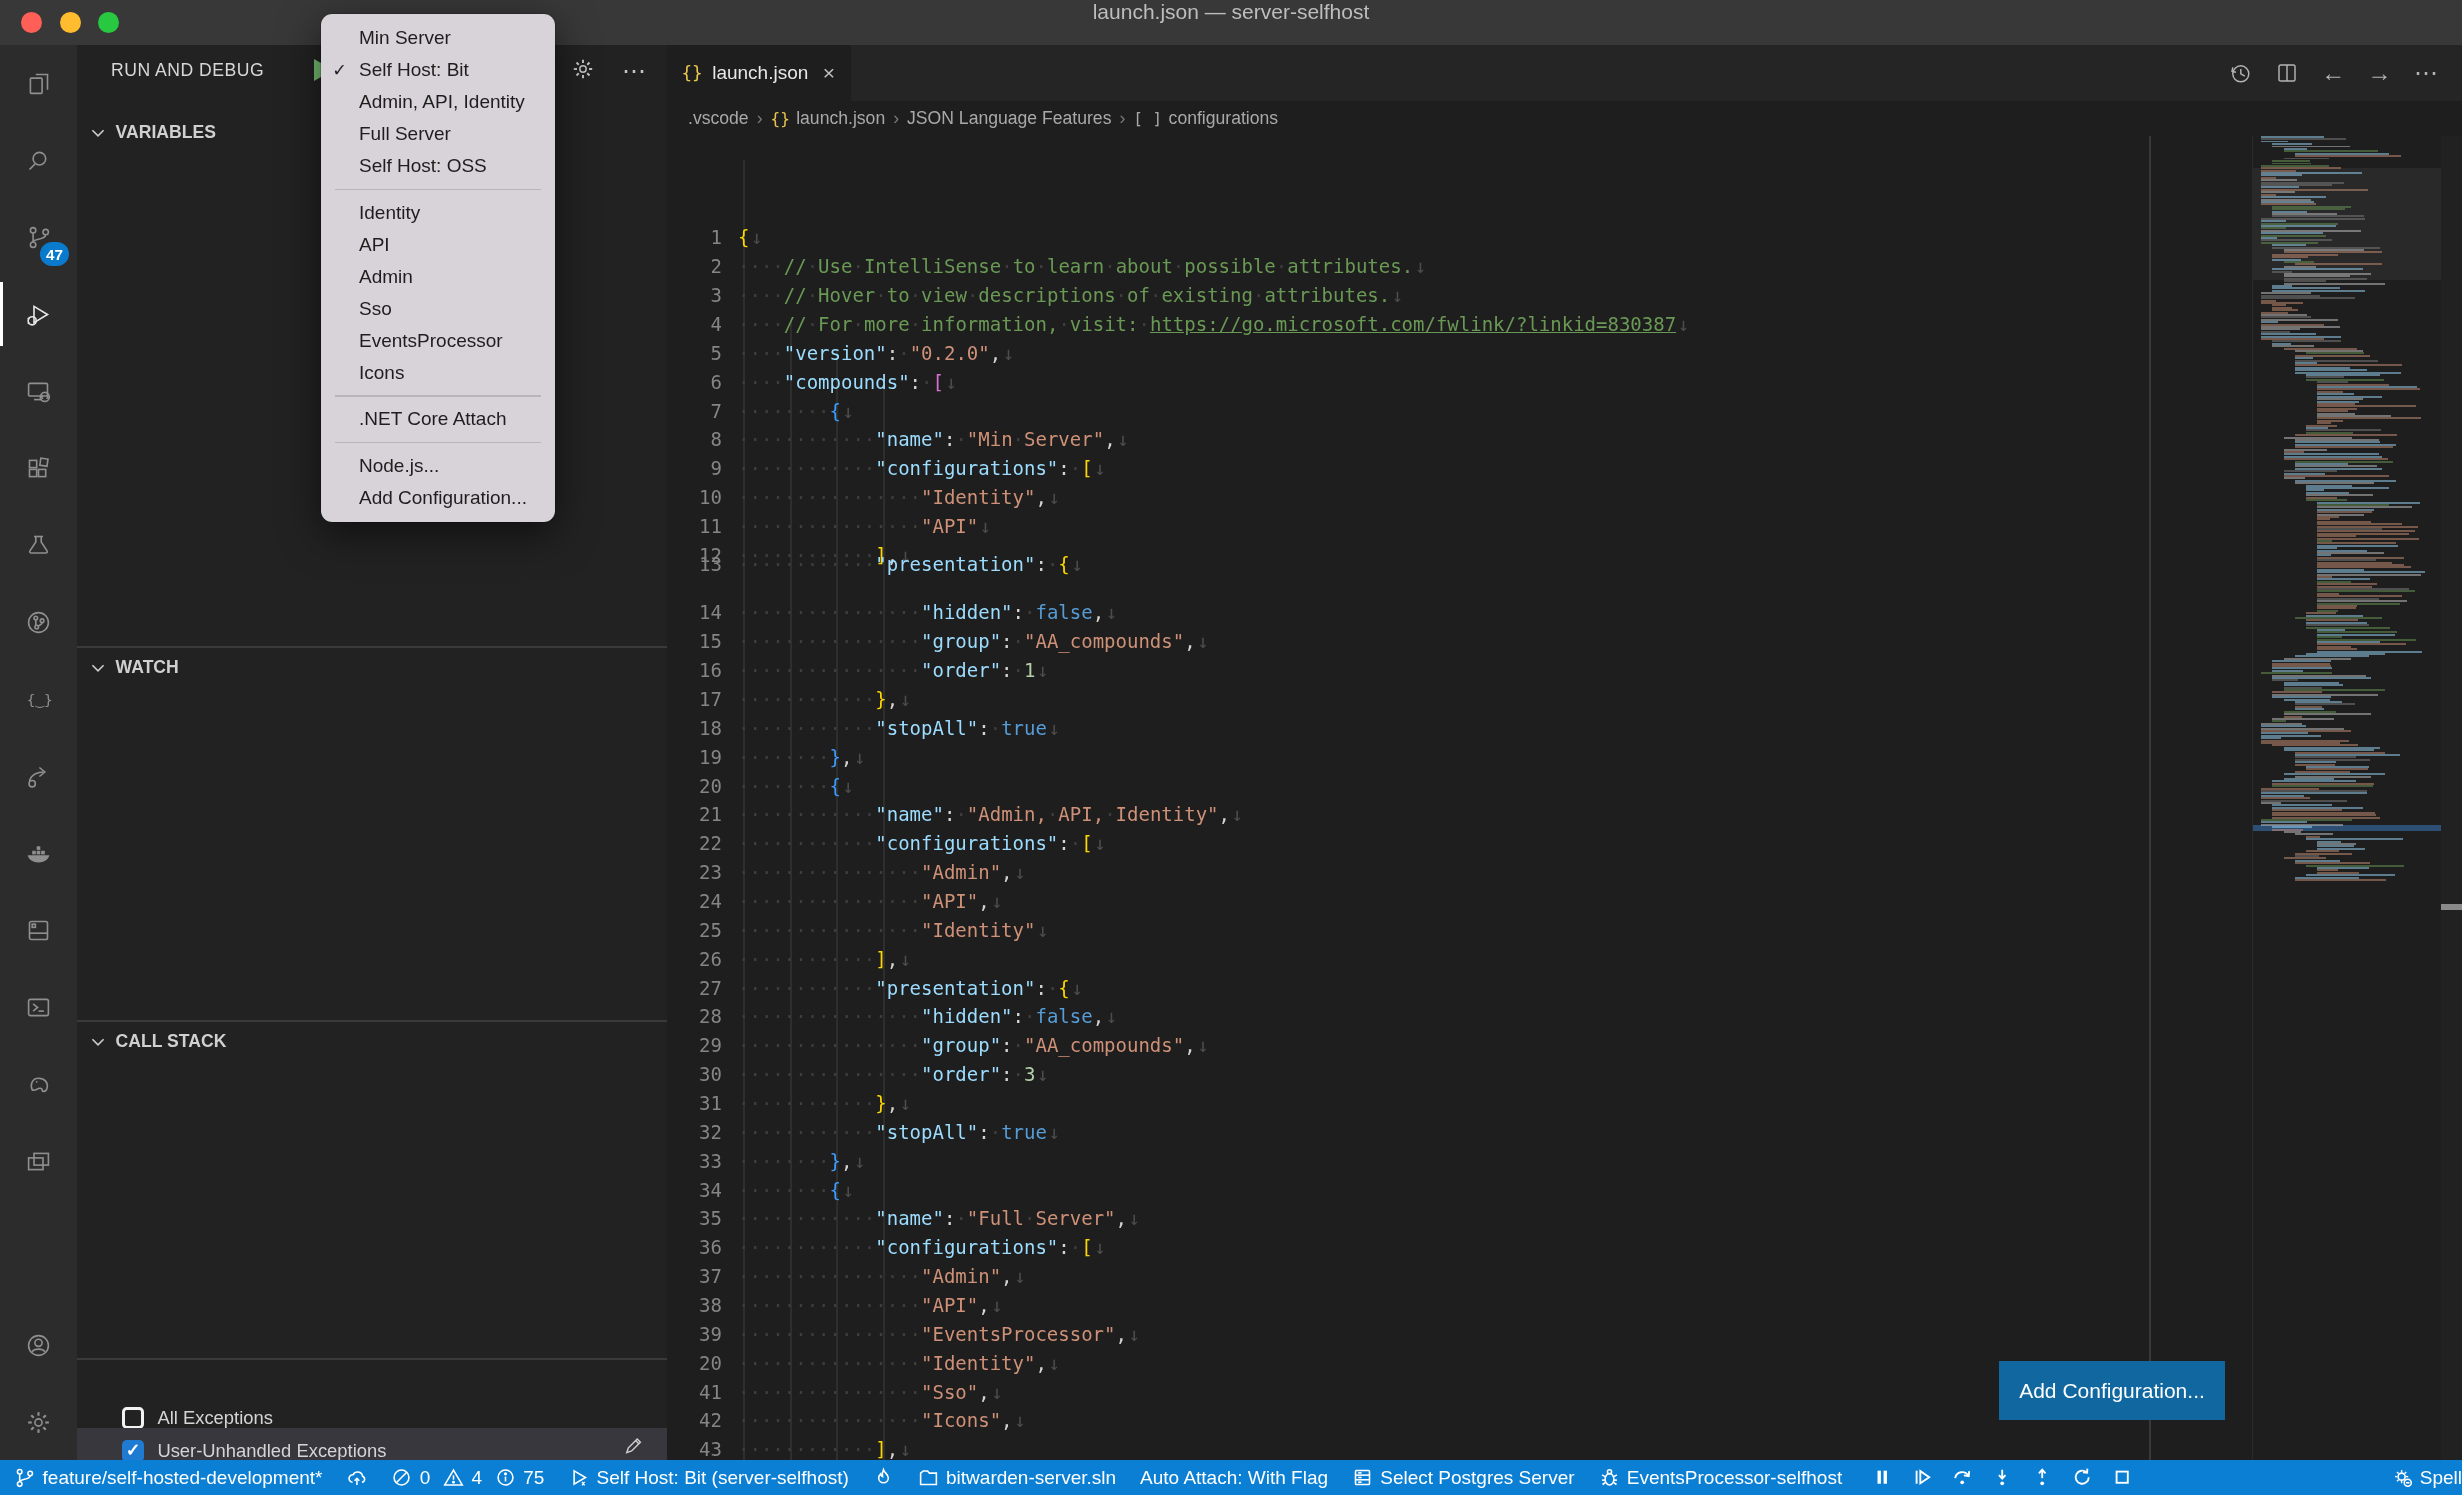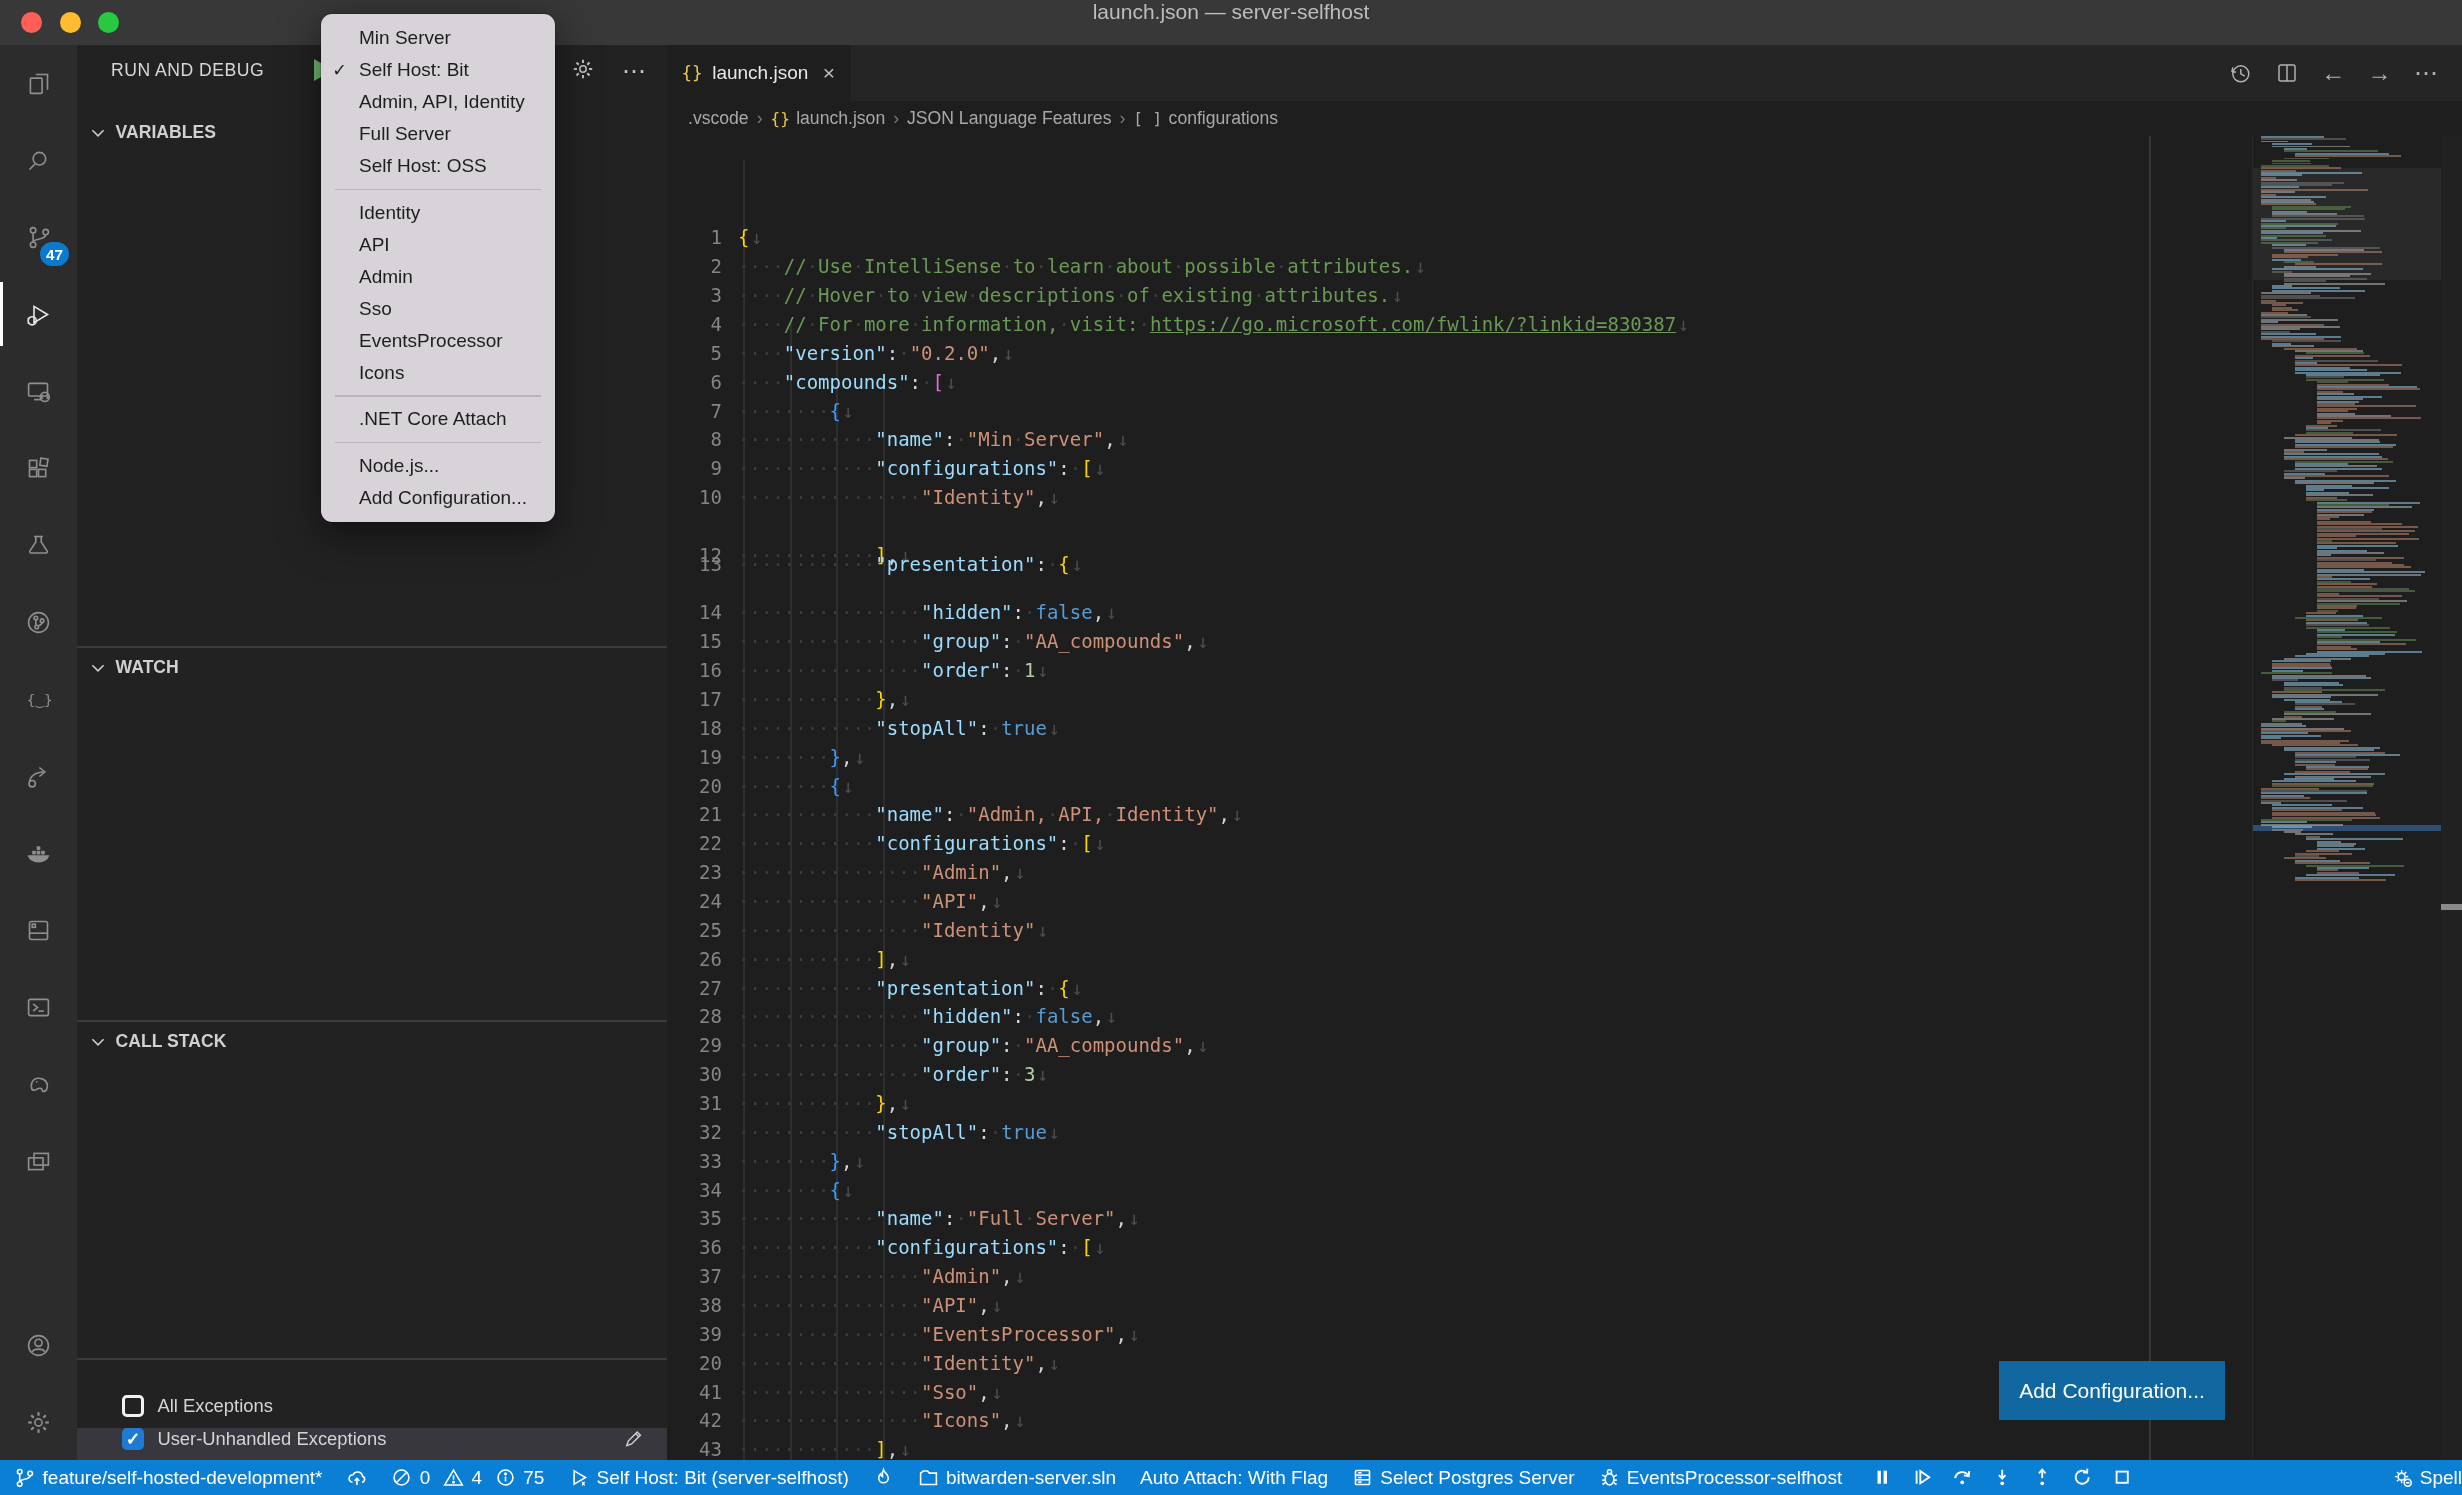--- a/index.html
+++ b/index.html
@@ -29,21 +29,21 @@
   .sb-header { height:51px; display:flex; align-items:center; padding:0 21px 0 34px; }
   .sb-title { font-size:17.6px; letter-spacing:0.5px; color:#d7d7d7; }
   .sb-actions { margin-left:auto; display:flex; gap:27px; align-items:center; }
   .sb-actions svg { width:24px; height:24px; stroke:#c5c5c5; fill:none; stroke-width:1.8; }
   .play-tri { position:absolute; left:237px; top:14.4px; width:0; height:0;
               border-left:19px solid #75bb71; border-top:11.2px solid transparent; border-bottom:11.2px solid transparent; }
   .section-head { position:absolute; left:0; width:590px; height:35px; display:flex; align-items:center;
                   gap:9.6px; padding-left:13px; font-weight:bold; font-size:17.6px; color:#d0d0d0; }
   .section-head svg { width:16px; height:11.2px; stroke:#cccccc; fill:none; stroke-width:2; }
   .divider { position:absolute; left:0; width:590px; height:1.6px; background:#3a3a3b; }
-  .bp-row { position:absolute; left:0; width:590px; height:34px; display:flex; align-items:flex-start;
+  .bp-row { position:absolute; left:0; width:590px; height:34px; display:flex; align-items:flex-end;
             gap:13px; padding-left:45px; font-size:18.4px; color:#d5d5d5; }
   .bp-row.hl { background:#37373d; }
   .cb { width:22.4px; height:22.4px; border-radius:4.8px; flex:none; }
   .cb.off { border:3.2px solid #f2f2f2; background:transparent; }
   .cb.on  { background:#1f7ad1; display:flex; align-items:center; justify-content:center;
             color:#fff; font-size:17.6px; font-weight:bold; }
   .pencil { margin-left:auto; margin-right:22.4px; }
   .pencil svg { width:22.4px; height:22.4px; stroke:#d0d0d0; fill:none; stroke-width:1.8; }
   
   .editor { flex:1; position:relative; background:#1e1e1e; overflow:hidden; }
@@ -364,20 +364,21 @@
     <div class="line" style="top: 87px; width: 1475px;"><span class="ln">1</span><span class="lc"><span class="tk-b1">{</span><span class="tk-eol">↓</span></span></div>
         <div class="line" style="top: 116px; width: 1475px;"><span class="ln">2</span><span class="lc"><span class="tk-ws"><span class="tk-ws">····</span></span><span class="tk-cmt">//<span class="tk-ws">·</span>Use<span class="tk-ws">·</span>IntelliSense<span class="tk-ws">·</span>to<span class="tk-ws">·</span>learn<span class="tk-ws">·</span>about<span class="tk-ws">·</span>possible<span class="tk-ws">·</span>attributes.</span><span class="tk-eol">↓</span></span></div>
         <div class="line" style="top: 145px; width: 1475px;"><span class="ln">3</span><span class="lc"><span class="tk-ws"><span class="tk-ws">····</span></span><span class="tk-cmt">//<span class="tk-ws">·</span>Hover<span class="tk-ws">·</span>to<span class="tk-ws">·</span>view<span class="tk-ws">·</span>descriptions<span class="tk-ws">·</span>of<span class="tk-ws">·</span>existing<span class="tk-ws">·</span>attributes.</span><span class="tk-eol">↓</span></span></div>
         <div class="line" style="top: 174px; width: 1475px;"><span class="ln">4</span><span class="lc"><span class="tk-ws"><span class="tk-ws">····</span></span><span class="tk-cmt">//<span class="tk-ws">·</span>For<span class="tk-ws">·</span>more<span class="tk-ws">·</span>information,<span class="tk-ws">·</span>visit:<span class="tk-ws">·</span></span><span class="tk-lnk">https://go.microsoft.com/fwlink/?linkid=830387</span><span class="tk-eol">↓</span></span></div>
         <div class="line" style="top: 203px; width: 1475px;"><span class="ln">5</span><span class="lc"><span class="tk-ws"><span class="tk-ws">····</span></span><span class="tk-key">"version"</span><span class="tk-pun">:<span class="tk-ws">·</span></span><span class="tk-str">"0.2.0"</span><span class="tk-pun">,</span><span class="tk-eol">↓</span></span></div>
         <div class="line" style="top: 232px; width: 1475px;"><span class="ln">6</span><span class="lc"><span class="tk-ws"><span class="tk-ws">····</span></span><span class="tk-key">"compounds"</span><span class="tk-pun">:<span class="tk-ws">·</span></span><span class="tk-b2">[</span><span class="tk-eol">↓</span></span></div>
         <div class="line" style="top: 261px; width: 1475px;"><span class="ln">7</span><span class="lc"><span class="tk-ws"><span class="tk-ws">········</span></span><span class="tk-b3">{</span><span class="tk-eol">↓</span></span></div>
         <div class="line" style="top: 289px; width: 1475px;"><span class="ln">8</span><span class="lc"><span class="tk-ws"><span class="tk-ws">············</span></span><span class="tk-key">"name"</span><span class="tk-pun">:<span class="tk-ws">·</span></span><span class="tk-str">"Min<span class="tk-ws">·</span>Server"</span><span class="tk-pun">,</span><span class="tk-eol">↓</span></span></div>
         <div class="line" style="top: 318px; width: 1475px;"><span class="ln">9</span><span class="lc"><span class="tk-ws"><span class="tk-ws">············</span></span><span class="tk-key">"configurations"</span><span class="tk-pun">:<span class="tk-ws">·</span></span><span class="tk-b1">[</span><span class="tk-eol">↓</span></span></div>
         <div class="line" style="top: 347px; width: 1475px;"><span class="ln">10</span><span class="lc"><span class="tk-ws"><span class="tk-ws">················</span></span><span class="tk-str">"Identity"</span><span class="tk-pun">,</span><span class="tk-eol">↓</span></span></div>
+        <div class="line" style="top: 376px; width: 1475px;"><span class="ln">11</span><span class="lc"><span class="tk-ws"><span class="tk-ws">················</span></span><span class="tk-str">"API"</span><span class="tk-eol">↓</span></span></div>
         <div class="line" style="top: 405px; width: 1475px;"><span class="ln">12</span><span class="lc"><span class="tk-ws"><span class="tk-ws">············</span></span><span class="tk-b1">]</span><span class="tk-pun">,</span><span class="tk-eol">↓</span></span></div>
         <div class="line" style="top: 414px; width: 1475px;"><span class="ln">13</span><span class="lc"><span class="tk-ws"><span class="tk-ws">············</span></span><span class="tk-key">"presentation"</span><span class="tk-pun">:<span class="tk-ws">·</span></span><span class="tk-b1">{</span><span class="tk-eol">↓</span></span></div>
         <div class="line" style="top: 462px; width: 1475px;"><span class="ln">14</span><span class="lc"><span class="tk-ws"><span class="tk-ws">················</span></span><span class="tk-key">"hidden"</span><span class="tk-pun">:<span class="tk-ws">·</span></span><span class="tk-kw">false</span><span class="tk-pun">,</span><span class="tk-eol">↓</span></span></div>
         <div class="line" style="top: 491px; width: 1475px;"><span class="ln">15</span><span class="lc"><span class="tk-ws"><span class="tk-ws">················</span></span><span class="tk-key">"group"</span><span class="tk-pun">:<span class="tk-ws">·</span></span><span class="tk-str">"AA_compounds"</span><span class="tk-pun">,</span><span class="tk-eol">↓</span></span></div>
         <div class="line" style="top: 520px; width: 1475px;"><span class="ln">16</span><span class="lc"><span class="tk-ws"><span class="tk-ws">················</span></span><span class="tk-key">"order"</span><span class="tk-pun">:<span class="tk-ws">·</span></span><span class="tk-num">1</span><span class="tk-eol">↓</span></span></div>
         <div class="line" style="top: 549px; width: 1475px;"><span class="ln">17</span><span class="lc"><span class="tk-ws"><span class="tk-ws">············</span></span><span class="tk-b1">}</span><span class="tk-pun">,</span><span class="tk-eol">↓</span></span></div>
         <div class="line" style="top: 578px; width: 1475px;"><span class="ln">18</span><span class="lc"><span class="tk-ws"><span class="tk-ws">············</span></span><span class="tk-key">"stopAll"</span><span class="tk-pun">:<span class="tk-ws">·</span></span><span class="tk-kw">true</span><span class="tk-eol">↓</span></span></div>
         <div class="line" style="top: 607px; width: 1475px;"><span class="ln">19</span><span class="lc"><span class="tk-ws"><span class="tk-ws">········</span></span><span class="tk-b3">}</span><span class="tk-pun">,</span><span class="tk-eol">↓</span></span></div>
         <div class="line" style="top: 636px; width: 1475px;"><span class="ln">20</span><span class="lc"><span class="tk-ws"><span class="tk-ws">········</span></span><span class="tk-b3">{</span><span class="tk-eol">↓</span></span></div>
         <div class="line" style="top: 664px; width: 1475px;"><span class="ln">21</span><span class="lc"><span class="tk-ws"><span class="tk-ws">············</span></span><span class="tk-key">"name"</span><span class="tk-pun">:<span class="tk-ws">·</span></span><span class="tk-str">"Admin,<span class="tk-ws">·</span>API,<span class="tk-ws">·</span>Identity"</span><span class="tk-pun">,</span><span class="tk-eol">↓</span></span></div>

